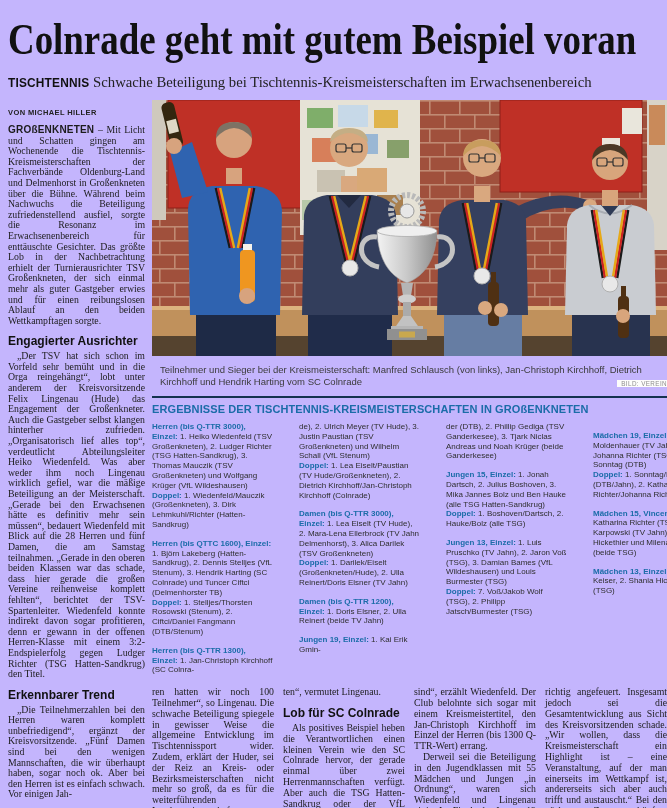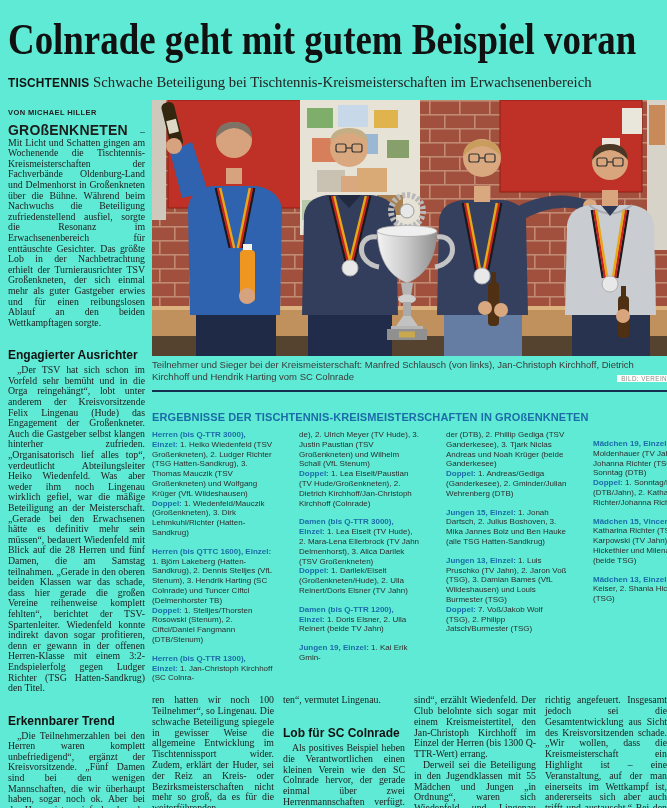--- a/index.html
+++ b/index.html
@@ -1,17 +1,17 @@
 <!DOCTYPE html>
 <html lang="de"><head>
 <meta charset="utf-8">
 <style>
   html,body{margin:0;padding:0;background:#e9e9e6;}
   .page{
-    position:relative;width:667px;height:808px;background:#5eead4;
+    position:relative;width:667px;height:808px;background:#c4b5fd;
     overflow:hidden;font-family:"Liberation Serif",serif;color:#1c1c1c;
     box-sizing:border-box;padding:14px 0 0 8px;
   }
   
   .headline{
     margin:0;font-family:"Liberation Serif",serif;font-weight:bold;
     font-size:45px;line-height:50px;color:#111;white-space:nowrap;
     display:inline-block;transform:scaleX(.82);transform-origin:0 50%;
   }
   .kicker{margin-top:9px;white-space:nowrap;display:inline-block;
@@ -22,33 +22,33 @@
   
   .content{display:flex;margin-top:9px;}
   .col-left{width:137px;margin-right:7px;flex:none;}
   .col-right{width:515px;flex:none;}
   .byline{font-family:"Liberation Sans",sans-serif;font-weight:bold;
     font-size:7.5px;letter-spacing:.4px;color:#222;margin:8px 0 8px 0;}
   .body-p{margin:0;font-size:9.8px;line-height:10.6px;text-align:justify;
     hyphens:manual;}
   .indent{text-indent:9px;}
   .lead-loc{font-family:"Liberation Sans",sans-serif;font-weight:bold;
-    font-size:14px;letter-spacing:.2px;}
-  .subhead{margin:20px 0 3px 0;font-family:"Liberation Sans",sans-serif;
+    font-size:10px;letter-spacing:.2px;}
+  .subhead{margin:8px 0 3px 0;font-family:"Liberation Sans",sans-serif;
     font-weight:bold;font-size:12px;color:#111;}
   
   .photo{width:515px;height:256px;display:block;background:#9c4f3c;}
   .caption-wrap{position:relative;margin-top:3px;width:515px;}
-  .caption{margin:0;font-family:"Liberation Sans",sans-serif;font-size:9.5px;
+  .caption{margin:8px;font-family:"Liberation Sans",sans-serif;font-size:9.5px;
     line-height:12px;color:#3a3a3a;padding-right:16px;}
   .credit{position:absolute;right:0;bottom:1px;
     font-family:"Liberation Sans",sans-serif;font-size:6.3px;
     letter-spacing:.4px;color:#8f8f8f;background:#fdfdfb;padding-left:4px;}
   
-  .results{margin-top:7px;border-top:2px solid #14324f;padding-top:19px;}
+  .results{margin-top:7px;border-top:2px solid #14324f;padding-top:5px;}
   .res-header{margin:0 0 7px 0;font-family:"Liberation Sans",sans-serif;
     font-weight:bold;font-size:11px;letter-spacing:.1px;}
   .res-cols{display:flex;gap:26px;}
   .rcol{width:121px;flex:none;font-family:"Liberation Sans",sans-serif;
     font-size:8px;line-height:9.8px;color:#2e2e2e;}
   .re{margin:0;}
   .re.gap{margin-top:9px;}
   .rl{font-weight:bold;}
   
   .bottom-cols{display:flex;gap:9px;margin-top:12px;}
@@ -243,22 +243,22 @@
             <p class="re"><span>de), 2. Ulrich Meyer (TV Hude), 3. Justin Paustian (TSV Großenkneten) und Wilhelm Schall (VfL Stenum)</span></p>
             <p class="re"><b class="rl accent">Doppel:</b> <span>1. Lea Eiselt/Paustian (TV Hude/Großenkneten), 2. Dietrich Kirchhoff/Jan-Christoph Kirchhoff (Colnrade)</span></p>
             <p class="re gap"><b class="rl accent">Damen (bis Q-TTR 3000), Einzel:</b> <span>1. Lea Eiselt (TV Hude), 2. Mara-Lena Ellerbrock (TV Jahn Delmenhorst), 3. Alica Darilek (TSV Großenkneten)</span></p>
             <p class="re"><b class="rl accent">Doppel:</b> <span>1. Darilek/Eiselt (Großenkneten/Hude), 2. Ulla Reinert/Doris Elsner (TV Jahn)</span></p>
             <p class="re gap"><b class="rl accent">Damen (bis Q-TTR 1200), Einzel:</b> <span>1. Doris Elsner, 2. Ulla Reinert (beide TV Jahn)</span></p>
             <p class="re gap"><b class="rl accent">Jungen 19, Einzel:</b> <span>1. Kai Erik Gmin-</span></p>
           </div>
 
           <div class="rcol">
             <p class="re"><span>der (DTB), 2. Phillip Gediga (TSV Ganderkesee), 3. Tjark Niclas Andreas und Noah Krüger (beide Ganderkesee)</span></p>
-            <p class="re"><b class="rl accent">Doppel:</b> <span>1. Andreas/Gediga (Ganderkesee), 2. Gminder/Julian Wehrenberg (DTB)</span></p>
             <p class="re gap"><b class="rl accent">Jungen 15, Einzel:</b> <span>1. Jonah Dartsch, 2. Julius Boshoven, 3. Mika Jannes Bolz und Ben Hauke (alle TSG Hatten-Sandkrug)</span></p>
+            <p class="re"><b class="rl accent">Doppel:</b> <span>1. Boshoven/Dartsch, 2. Hauke/Bolz (alle TSG)</span></p>
             <p class="re gap"><b class="rl accent">Jungen 13, Einzel:</b> <span>1. Luis Pruschko (TV Jahn), 2. Jaron Voß (TSG), 3. Damian Bames (VfL Wildeshausen) und Louis Burmester (TSG)</span></p>
             <p class="re"><b class="rl accent">Doppel:</b> <span>7. Voß/Jakob Wolf (TSG), 2. Philipp Jatsch/Burmester (TSG)</span></p>
           </div>
 
           <div class="rcol">
             <p class="re gap"><b class="rl accent">Mädchen 19, Einzel:</b> <span>1. Julia Moldenhauer (TV Jahn), 2. Johanna Richter (TSG), 3. Jamie Sonntag (DTB)</span></p>
             <p class="re"><b class="rl accent">Doppel:</b> <span>1. Sonntag/Moldenhauer (DTB/Jahn), 2. Katharina Richter/Johanna Richter (TSG)</span></p>
             <p class="re gap"><b class="rl accent">Mädchen 15, Vincent,</b> <span>1. Katharina Richter (TSG), 2. Nina Karpowski (TV Jahn), 3. Shania Hickethier und Milena Keiser (beide TSG)</span></p>
             <p class="re gap"><b class="rl accent">Mädchen 13, Einzel:</b> <span>1. Milena Keiser, 2. Shania Hickethier (TSG)</span></p>
           </div>

